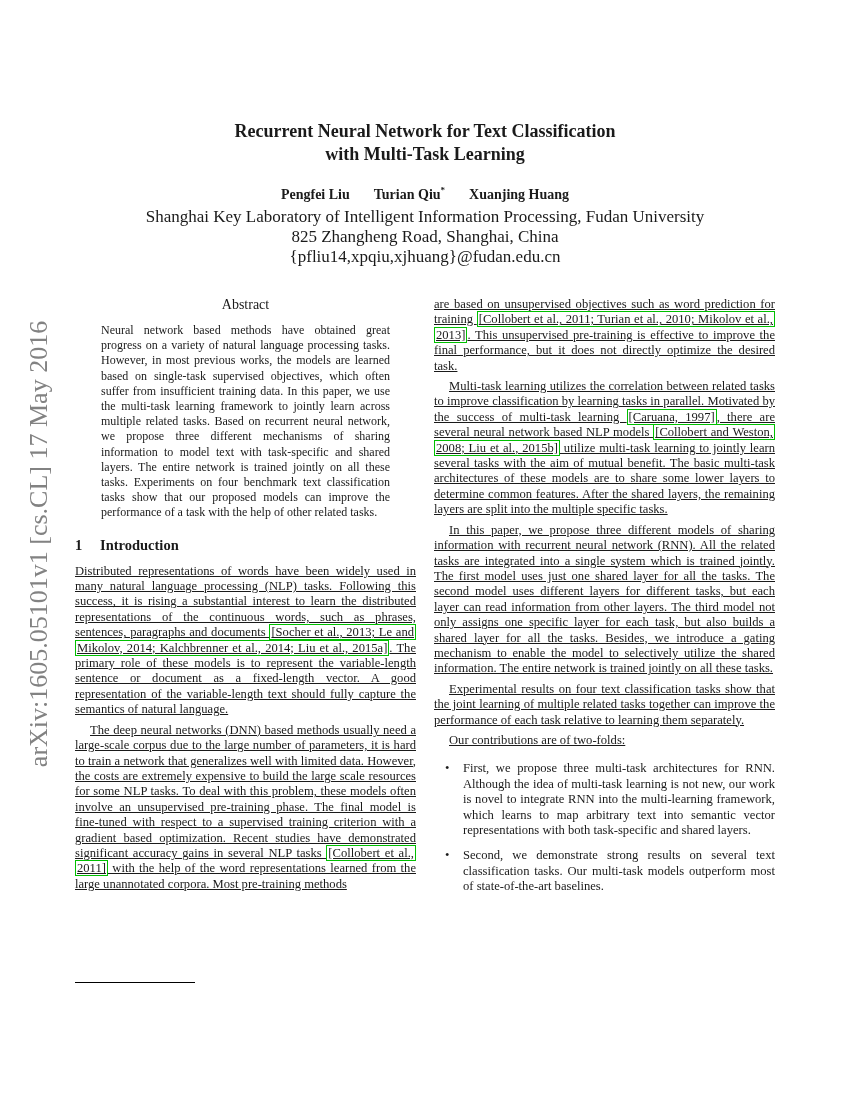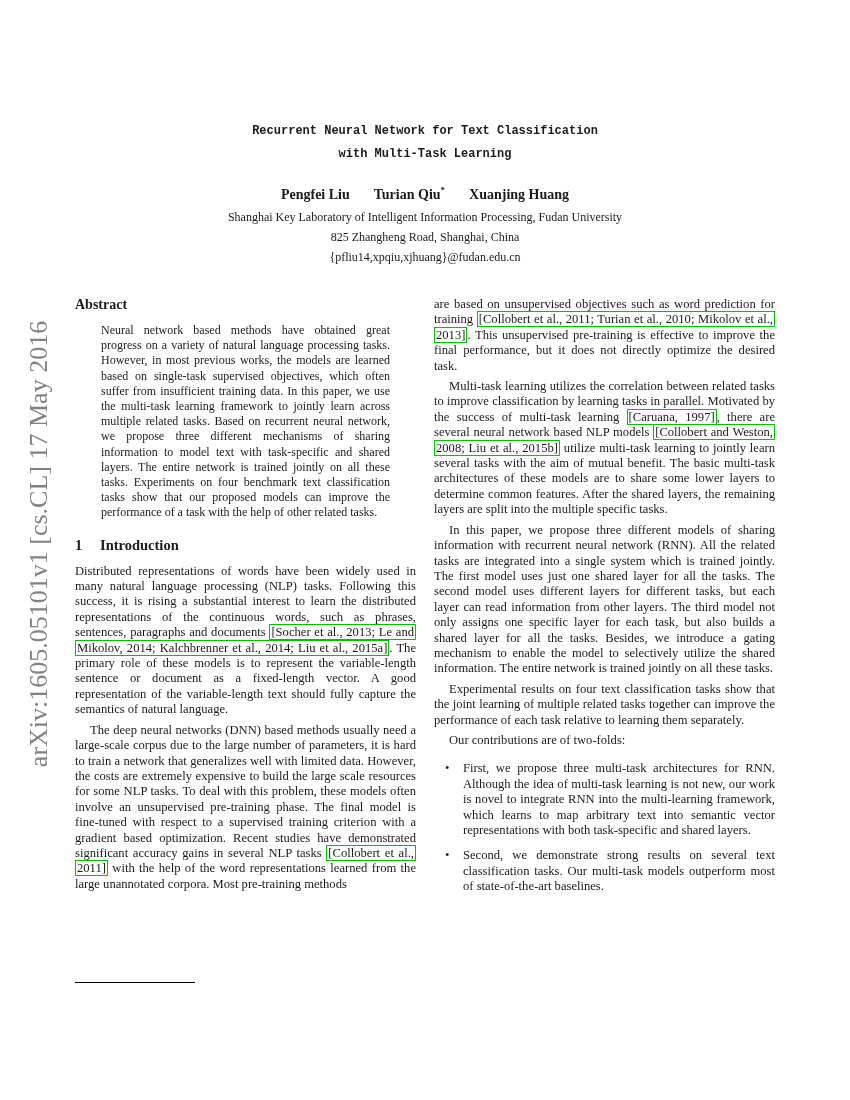--- a/index.html
+++ b/index.html
@@ -12,38 +12,38 @@
   
   .arxiv-strip {
     position: absolute; left: -228px; top: 526px; width: 540px; height: 36px;
     transform: rotate(-90deg);
     text-align: center; white-space: nowrap;
     font-size: 26px; color: var(--watermark-gray, #828282);
   }
 
   
   .header { position: absolute; top: 120px; left: 75px; width: 700px; text-align: center; }
-  .paper-title { font-size: 12px; font-weight: bold; line-height: 23px; font-family: Liberation Mono, monospace; }
+  .paper-title { font-size: 18px; font-weight: bold; line-height: 23px; }
   .authors { margin-top: 19px; font-size: 14px; font-weight: bold; }
   .author { margin: 0 12px; white-space: nowrap; }
   .author sup { font-size: 9px; }
-  .affiliations { margin-top: 4px; font-size: 12px; line-height: 20px; }
+  .affiliations { margin-top: 4px; font-size: 17px; line-height: 20px; }
 
   
   .columns { position: absolute; top: 297px; left: 75px; width: 700px; display: flex; gap: 18px; }
   .col { width: 341px; box-sizing: border-box; }
   .left-col { position: relative; height: 690px; }
 
-  .abstract-heading { font-size: 14px; font-weight: bold; margin: 0 0 10px 0; }
+  .abstract-heading { text-align: center; font-size: 14px; font-weight: normal; margin: 0 0 10px 0; }
   .abstract-text { font-size: 12px; line-height: 15.2px; text-align: justify; margin: 0 26px; }
 
   .section-heading { font-size: 14.5px; font-weight: bold; margin: 16px 0 10px 0; }
   .section-number { display: inline-block; width: 25px; }
 
-  .para { font-size: 12.6px; line-height: 15.4px; text-align: justify; margin: 0 0 5px 0; text-indent: 15px; }
+  .para { font-size: 12.6px; line-height: 15.4px; text-align: justify; margin: 0 0 5px 0; text-indent: 15px; text-decoration: underline; }
   .noindent { text-indent: 0; }
 
   .cite {
     border: 1.2px solid var(--citation-border, #00bf00);
     padding: 0 1px;
     -webkit-box-decoration-break: clone; box-decoration-break: clone;
   }
 
   .bullets { list-style: none; margin: 13px 0 0 0; padding: 0; }
   .bullet-item { display: flex; margin: 0 0 10px 0; font-size: 12.6px; line-height: 15.4px; }

